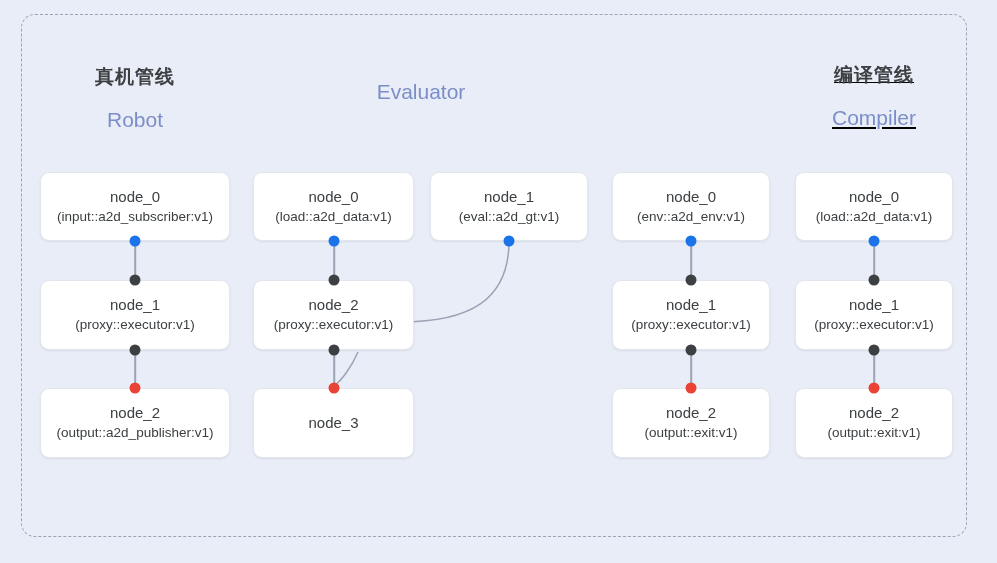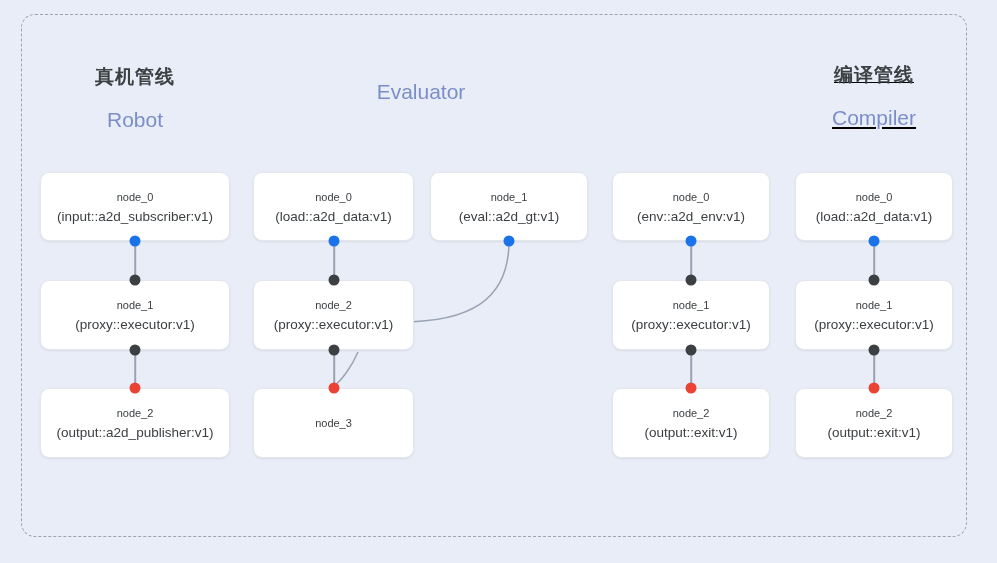--- a/index.html
+++ b/index.html
@@ -66,21 +66,21 @@
     border: 1px solid #e3e6ec;
     border-radius: 9px;
     box-shadow: 0 1px 2px rgba(60,64,67,0.10);
     display: flex;
     flex-direction: column;
     align-items: center;
     justify-content: center;
     z-index: 3;
   }
   .node .n-title {
-    font-size: 11px;
+    font-size: 15px;
     color: #3c4043;
     line-height: 20px;
     white-space: nowrap;
   }
   .node .n-sub {
     font-size: 13.5px;
     color: #3c4043;
     line-height: 20px;
     white-space: nowrap;
   }

